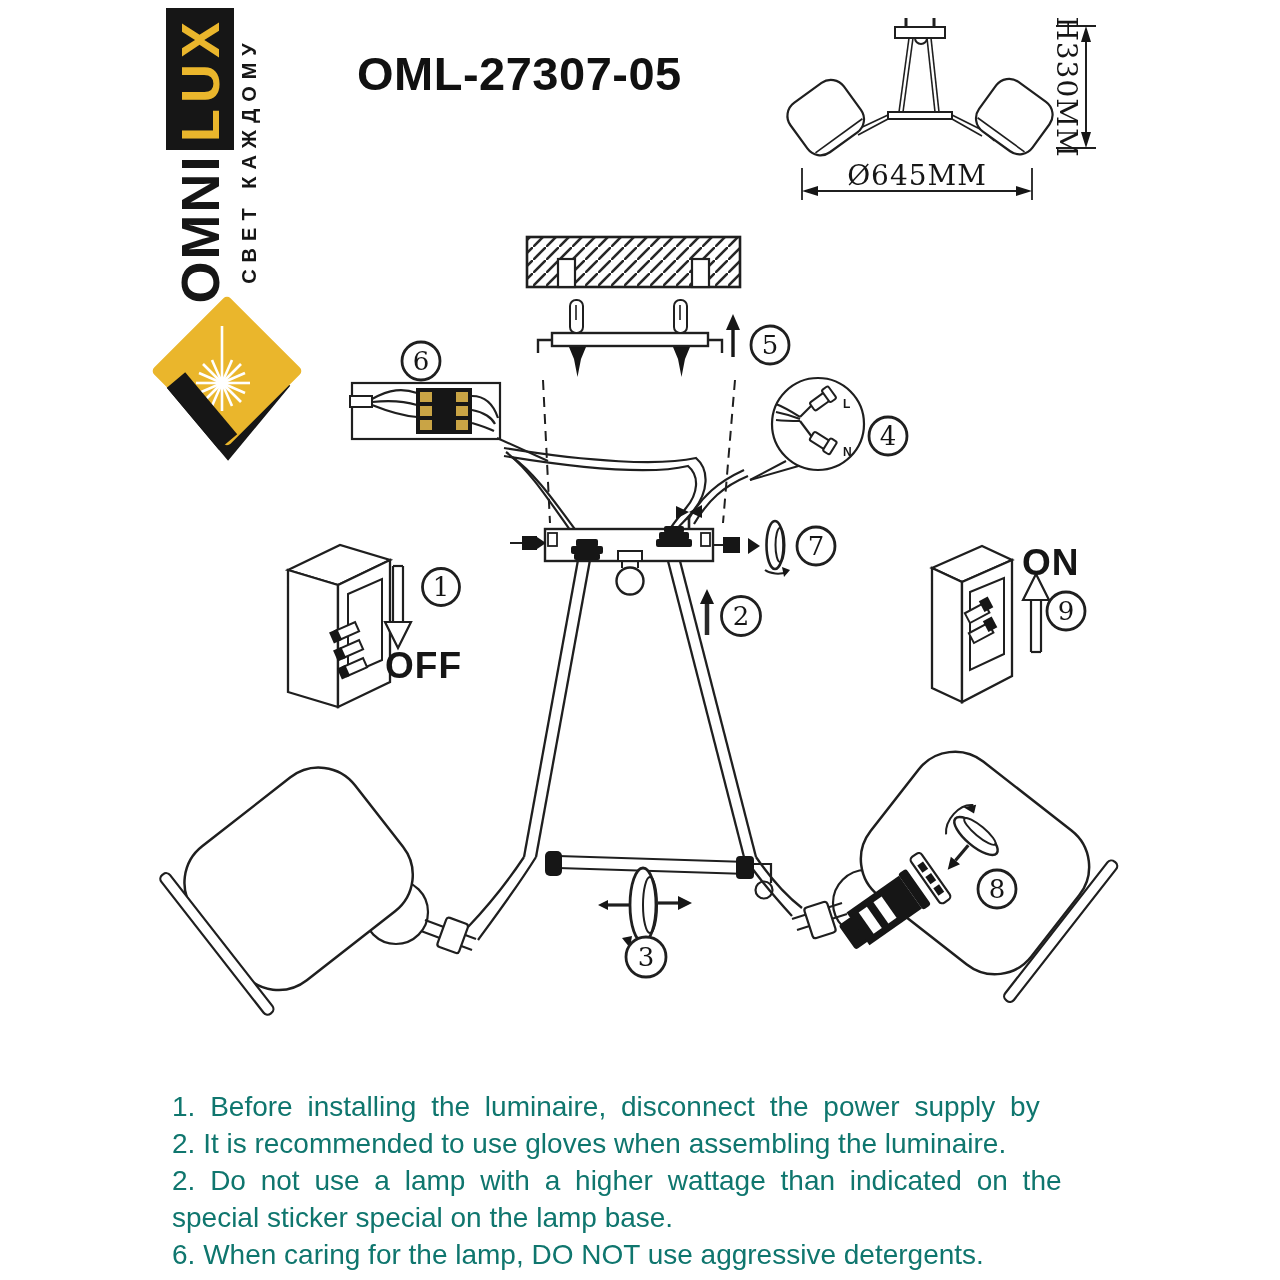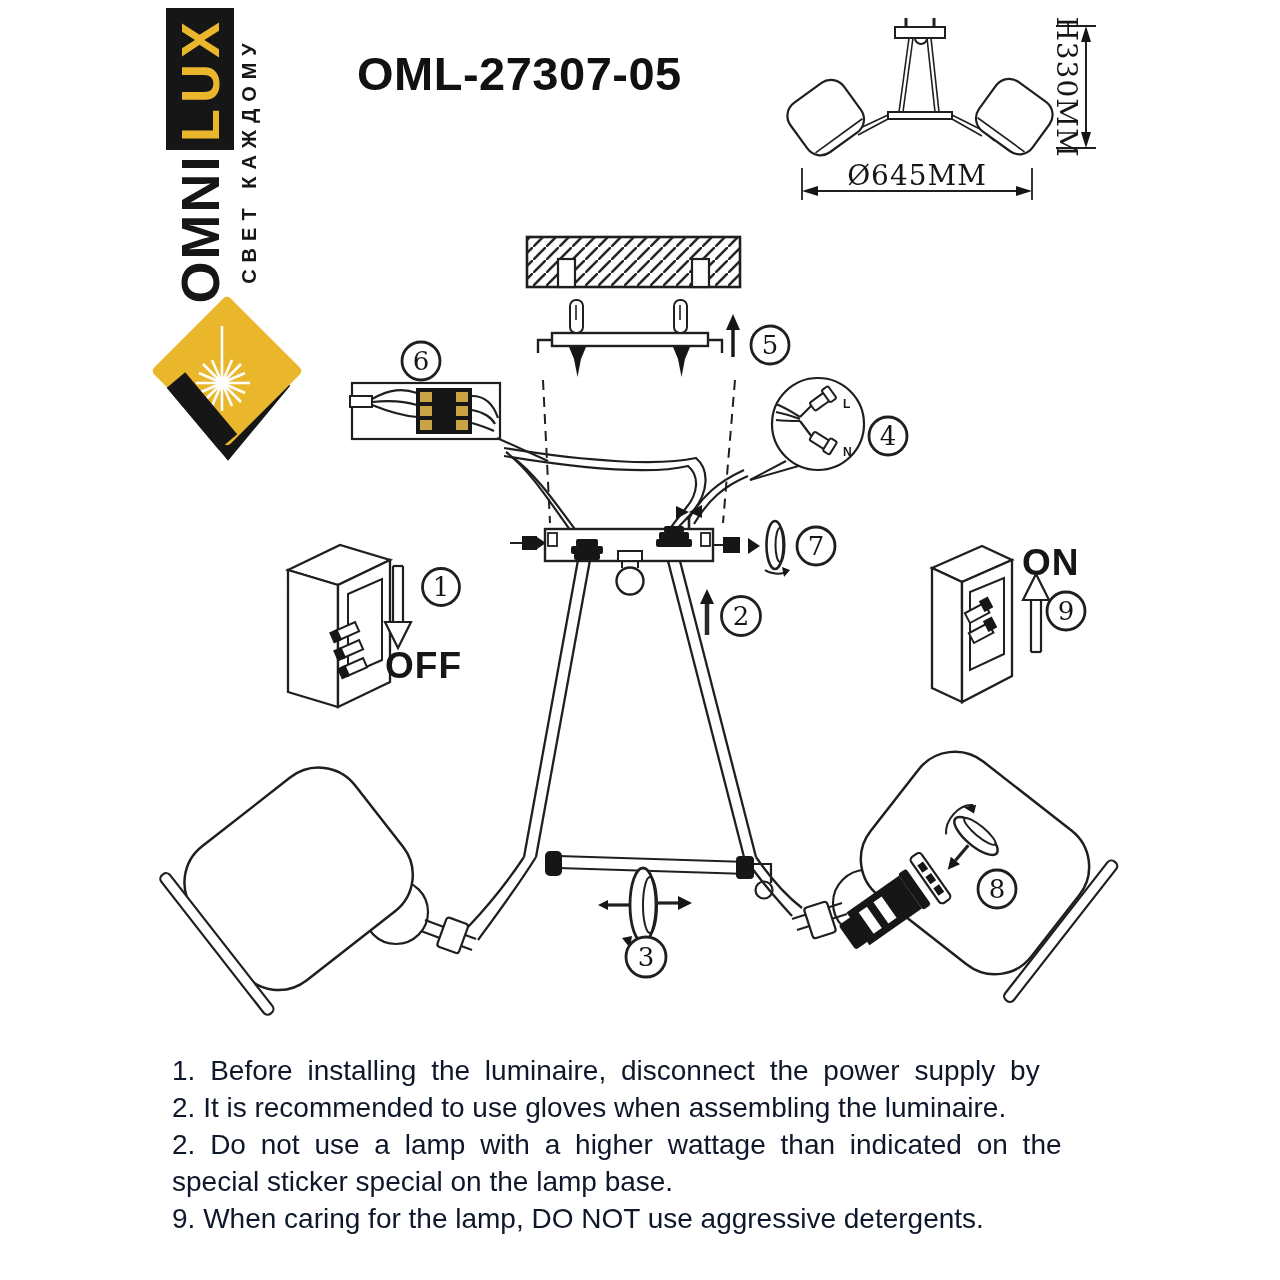--- a/index.html
+++ b/index.html
@@ -12,21 +12,21 @@
   .brand-omni{flex:0 0 158px;display:flex;align-items:center;justify-content:center;
               font-weight:700;font-size:54px;letter-spacing:2px;color:#161616;}
   .brand-lux-box{flex:0 0 142px;background:#161616;display:flex;align-items:center;justify-content:center;}
   .brand-lux{font-weight:700;font-size:54px;letter-spacing:6px;color:#eab62c;}
   .tag-rot{left:234px;top:12px;width:296px;height:30px;transform:rotate(-90deg) translateX(-296px);
            transform-origin:0 0;display:flex;align-items:center;justify-content:center;
            font-weight:700;font-size:20px;letter-spacing:7px;color:#161616;white-space:nowrap;}
   
   .title{left:334px;top:46px;width:420px;font-weight:700;font-size:47px;letter-spacing:0.5px;color:#111;margin-left:23px;}
   
-  .instr{left:172px;top:1052px;width:948px;font-size:28px;line-height:37px;color:#0f172a;}
+  .instr{left:172px;top:1088px;width:948px;font-size:28px;line-height:37px;color:#0f766e;}
   .instr div{white-space:nowrap;}
   .instr .stretch{word-spacing:7px;}
   
   svg text{font-family:"DejaVu Serif",serif;fill:#161616;}
   .badge-num{font-size:26px;text-anchor:middle;}
   .dim-text{font-size:28px;text-anchor:middle;letter-spacing:1px;}
   .switch-label{font-family:"Liberation Sans",sans-serif;font-weight:700;font-size:37px;letter-spacing:1px;}
   .wire-label{font-family:"Liberation Sans",sans-serif;font-weight:700;font-size:12px;}
 </style>
 </head>
@@ -373,14 +373,14 @@
 </div>
 <div class="abs tag-rot">СВЕТ КАЖДОМУ</div>
 
 <div class="abs title">OML-27307-05</div>
 
 <div class="abs instr">
   <div class="stretch">1. Before installing the luminaire, disconnect the power supply by</div>
   <div>2. It is recommended to use gloves when assembling the luminaire.</div>
   <div class="stretch">2. Do not use a lamp with a higher wattage than indicated on the</div>
   <div>special sticker special on the lamp base.</div>
-  <div>9. When caring for the lamp, DO NOT use aggressive detergents.</div>
+  <div>6. When caring for the lamp, DO NOT use aggressive detergents.</div>
 </div>
 
 </body></html>

